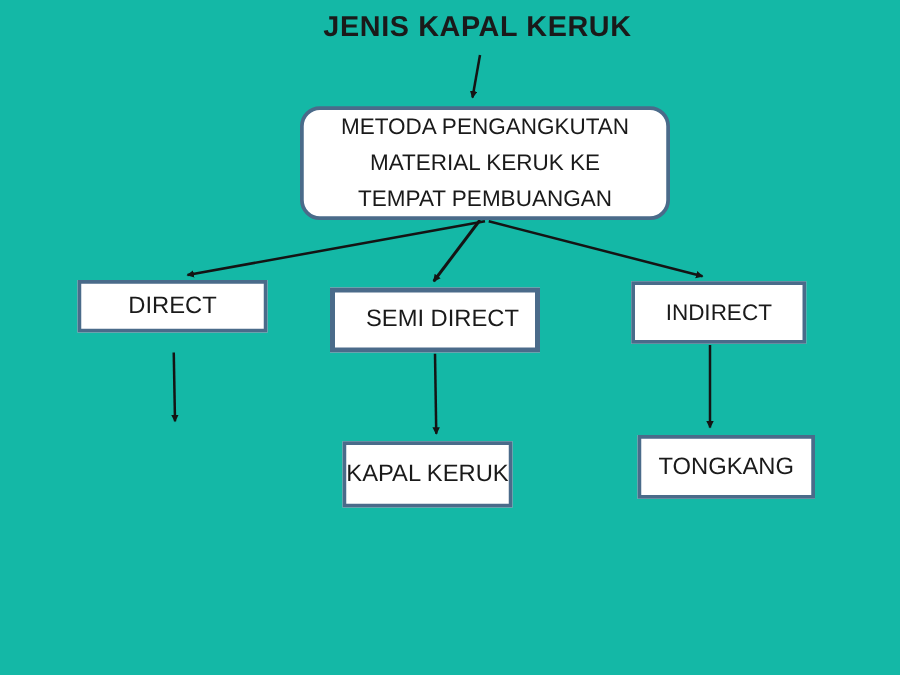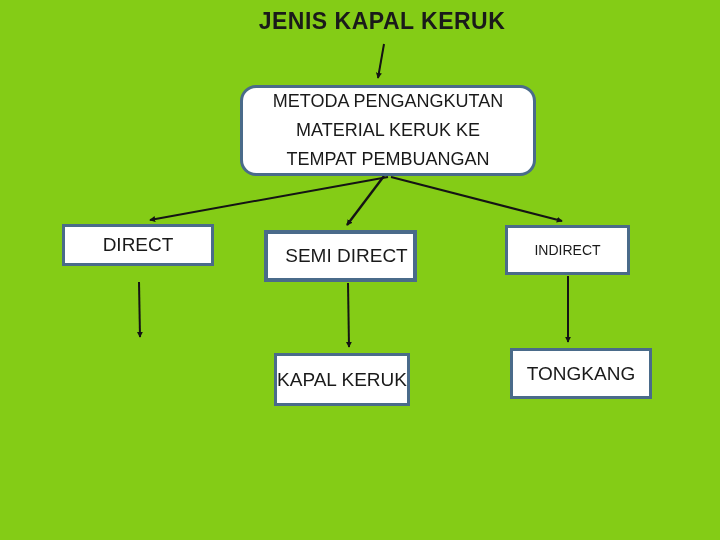--- a/index.html
+++ b/index.html
@@ -5,21 +5,21 @@
   html, body {
     margin: 0;
     padding: 0;
     background: #ffffff;
   }
   * { box-sizing: border-box; }
   #slide {
     position: relative;
     width: 720px;
     height: 540px;
-    background: #84cc16;
+    background: #14b8a6;
     overflow: hidden;
     font-family: "Liberation Sans", sans-serif;
     color: #1a1a1a;
   }
   #edges {
     position: absolute;
     left: 0; top: 0;
     width: 720px; height: 540px;
     pointer-events: none;
   }
@@ -39,22 +39,22 @@
     background: #ffffff;
     display: flex;
     align-items: center;
     justify-content: center;
     text-align: center;
     white-space: pre-line;
     line-height: 28px;
   }
   .node-metoda   { left: 240px; top: 85px;  width: 296px; height: 91px; font-size: 18px; line-height: 29px; border-radius: 16px; }
   .node-direct   { left: 62px;  top: 224px; width: 152px; height: 42px; font-size: 19px; }
-  .node-semi     { left: 264px; top: 230px; width: 153px; height: 52px; font-size: 19px; border-width: 4px; padding-left: 12px; }
-  .node-indirect { left: 505px; top: 225px; width: 125px; height: 50px; font-size: 14px; text-align: center; }
+  .node-semi     { left: 264px; top: 230px; width: 168px; height: 52px; font-size: 19px; border-width: 4px; padding-left: 12px; }
+  .node-indirect { left: 505px; top: 225px; width: 140px; height: 50px; font-size: 18px; text-align: center; }
   .node-jaringan { left: 60px;  top: 343px; width: 148px; height: 75px; font-size: 19px; line-height: 29px; }
   .node-kapal    { left: 274px; top: 353px; width: 136px; height: 53px; font-size: 19px; }
   .node-tongkang { left: 510px; top: 348px; width: 142px; height: 51px; font-size: 19px; justify-content: center; }
 </style>
 </head>
 <body>
 
 <div id="slide">
 
   <svg id="edges" viewBox="0 0 720 540" xmlns="http://www.w3.org/2000/svg">

